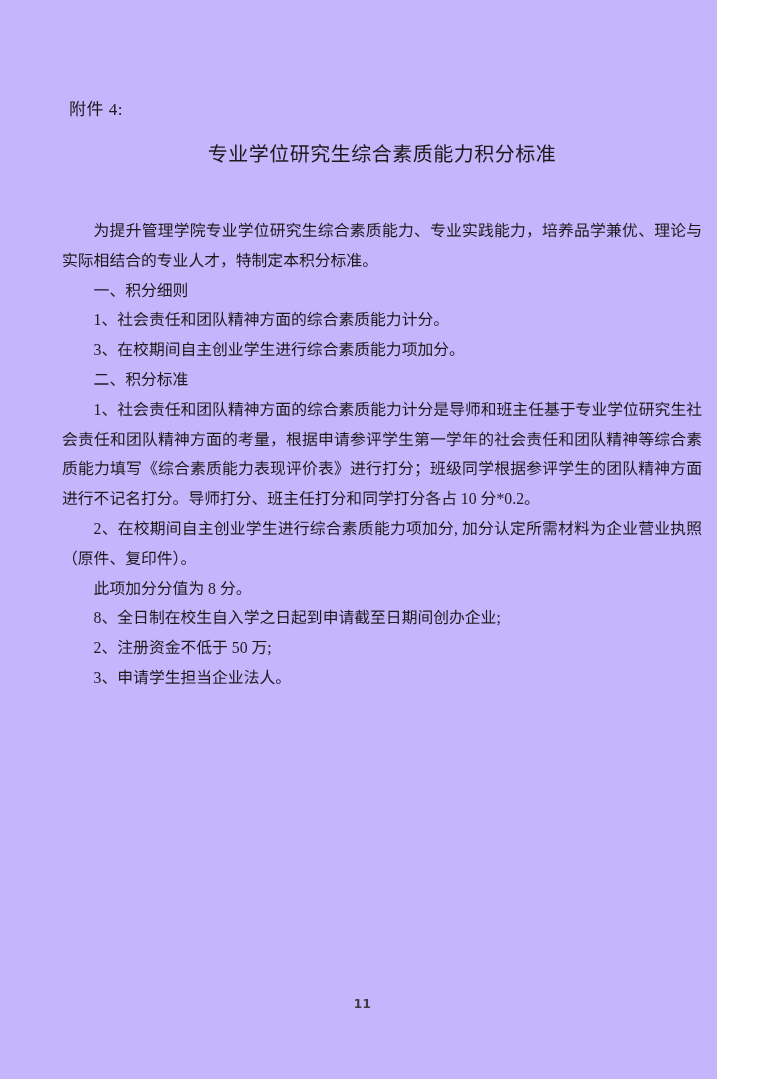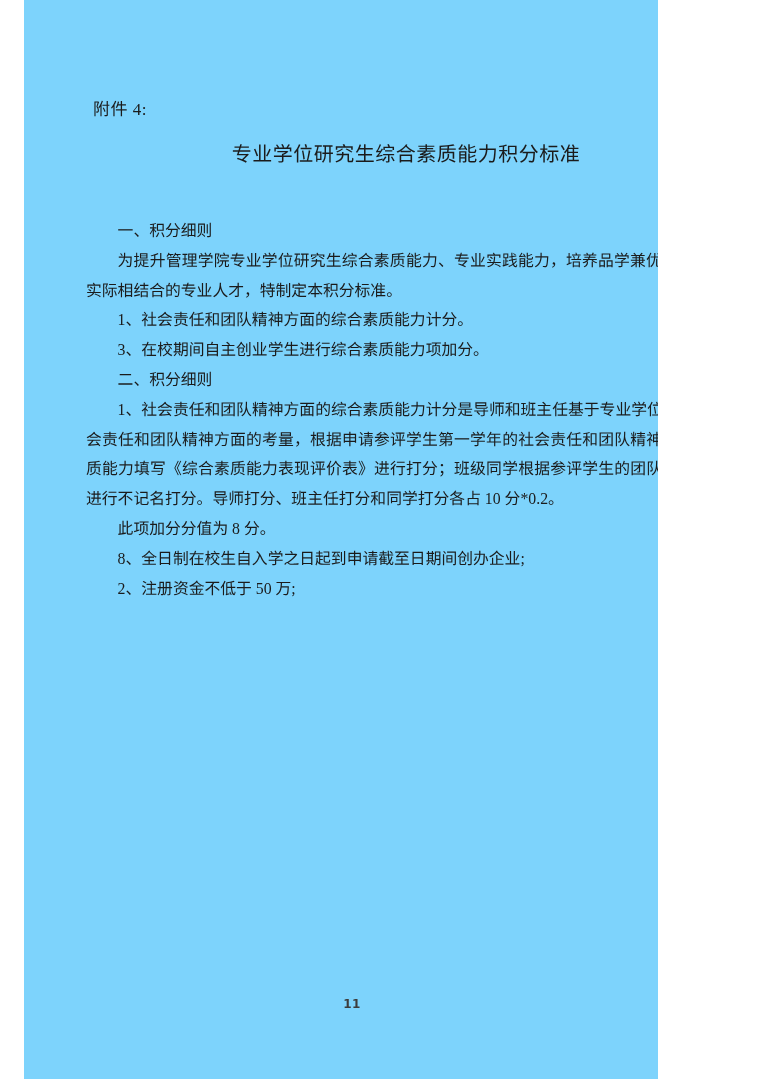--- a/index.html
+++ b/index.html
@@ -2,27 +2,26 @@
 <html lang="zh-CN"><head>
 <meta charset="utf-8">
 <style>
   html, body {
     margin: 0;
     padding: 0;
     background: #ffffff;
   }
   .page {
     position: relative;
-    width: 634px;
+    width: 717px;
     height: 1079px;
-    background: #7dd3fc;
+    background: #c4b5fd;
     overflow: hidden;
     font-family: "Liberation Serif", "DejaVu Serif", serif;
     color: #1b1b1b;
-    margin-left: 24px;
   }
   .doc-content {
     position: absolute;
     left: 62px;
     top: 0;
     width: 640px;
   }
   .attachment-label {
     margin: 98px 0 0 7px;
     font-size: 17px;
@@ -44,46 +43,48 @@
     margin: 0;
     font-size: 15.8px;
     line-height: 29.8px;
     text-indent: 2em;
     text-align: justify;
     text-justify: inter-ideograph;
   }
   .page-number {
     position: absolute;
     top: 997px;
-    left: 11px;
+    left: 4px;
     width: 100%;
     text-align: center;
     font-family: "DejaVu Sans", "Liberation Sans", sans-serif;
     font-size: 12px;
     font-weight: 600;
     color: #3c3c3c;
     letter-spacing: 0.5px;
   }
 </style>
 </head>
 <body>
 
 <div class="page">
   <div class="doc-content">
     <p class="attachment-label">附件 4:</p>
 
     <h1 class="doc-title">专业学位研究生综合素质能力积分标准</h1>
 
     <div class="doc-body">
+      <p class="para">为提升管理学院专业学位研究生综合素质能力、专业实践能力，培养品学兼优、理论与实际相结合的专业人才，特制定本积分标准。</p>
       <p class="para">一、积分细则</p>
-      <p class="para">为提升管理学院专业学位研究生综合素质能力、专业实践能力，培养品学兼优、理论与实际相结合的专业人才，特制定本积分标准。</p>
       <p class="para">1、社会责任和团队精神方面的综合素质能力计分。</p>
       <p class="para">3、在校期间自主创业学生进行综合素质能力项加分。</p>
-      <p class="para">二、积分细则</p>
+      <p class="para">二、积分标准</p>
       <p class="para">1、社会责任和团队精神方面的综合素质能力计分是导师和班主任基于专业学位研究生社会责任和团队精神方面的考量，根据申请参评学生第一学年的社会责任和团队精神等综合素质能力填写《综合素质能力表现评价表》进行打分；班级同学根据参评学生的团队精神方面进行不记名打分。导师打分、班主任打分和同学打分各占 10 分*0.2。</p>
+      <p class="para">2、在校期间自主创业学生进行综合素质能力项加分, 加分认定所需材料为企业营业执照（原件、复印件）。</p>
       <p class="para">此项加分分值为 8 分。</p>
       <p class="para">8、全日制在校生自入学之日起到申请截至日期间创办企业;</p>
       <p class="para">2、注册资金不低于 50 万;</p>
+      <p class="para">3、申请学生担当企业法人。</p>
     </div>
   </div>
 
   <div class="page-number">11</div>
 </div>
 
 </body></html>

